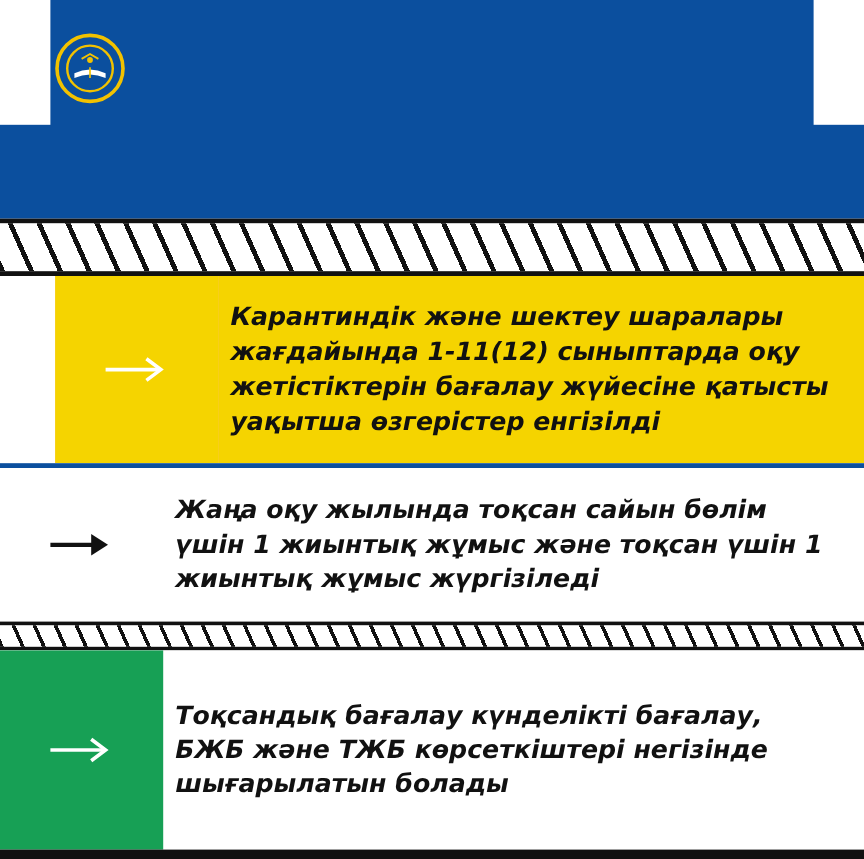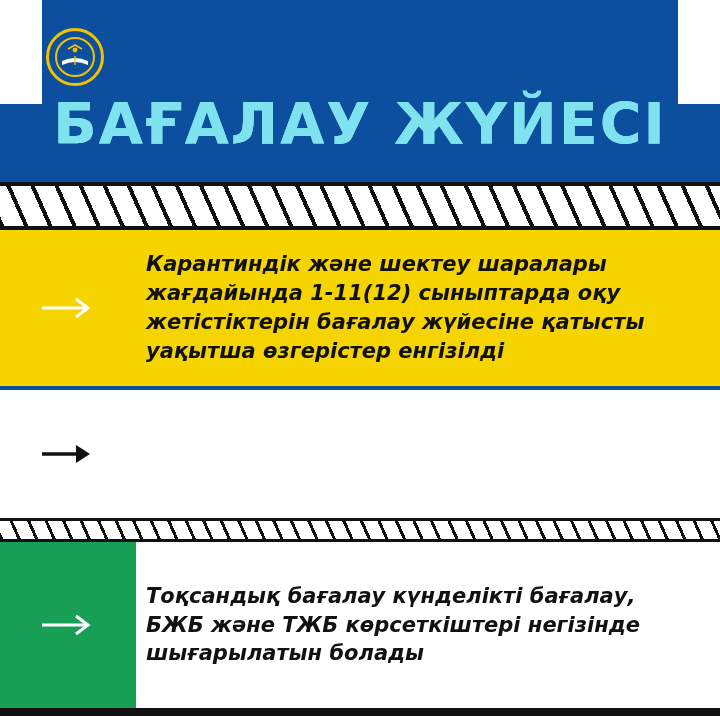--- a/index.html
+++ b/index.html
@@ -130,21 +130,21 @@
     margin: 0;
     font-size: 21px;
     line-height: 1.38;
     font-weight: bold;
     font-style: italic;
     color: #111111;
     font-family: "DejaVu Sans", sans-serif;
   }
 
   
-  .row-1 { background: #fdba74; height: 156px; }
+  .row-1 { background: #fdba74; height: 156px; margin-left: 46px; }
   .row-1 .row-icon { background: #f5d400; }
   .row-1 .row-text { background: #f5d400; }
   
   .row-2 { background: #ffffff; height: 128px; border-top: 4px solid #0b4f9e; }
   
   .row-3 { background: #ffffff; height: 166px; }
   .row-3 .row-icon { background: #17a055; }
 
   .arrow { display: block; }
 
@@ -178,21 +178,20 @@
     <div class="emblem">
       <svg width="42" height="42" viewBox="0 0 42 42" aria-hidden="true">
         <circle cx="21" cy="21" r="19" fill="#0b4f9e" stroke="#f2c200" stroke-width="2"></circle>
         <path d="M8 25 Q21 19 34 25 L34 29 Q21 23 8 29 Z" fill="#ffffff"></path>
         <path d="M21 20 L21 29" stroke="#f2c200" stroke-width="1.4"></path>
         <path d="M14 13 L21 9 L28 13" fill="none" stroke="#f2c200" stroke-width="1.6"></path>
         <circle cx="21" cy="14" r="2.4" fill="#f2c200"></circle>
       </svg>
     </div>
 
-    <div class="title">БАҒАЛАУ ЖҮЙЕСІ</div>
   </div>
 
   <div class="hatch"></div>
 
   <div class="row row-1">
     <div class="row-icon">
       <svg class="arrow" width="56" height="26" viewBox="0 0 56 26" aria-hidden="true">
         <line x1="2" y1="13" x2="46" y2="13" stroke="#ffffff" stroke-width="3"></line>
         <polyline points="36,4 48,13 36,22" fill="none" stroke="#ffffff" stroke-width="3"></polyline>
       </svg>
@@ -202,20 +201,23 @@
     </div>
   </div>
 
   <div class="row row-2">
     <div class="row-icon">
       <svg class="arrow" width="56" height="26" viewBox="0 0 56 26" aria-hidden="true">
         <line x1="2" y1="13" x2="44" y2="13" stroke="#111111" stroke-width="3.5"></line>
         <polygon points="36,4 50,13 36,22" fill="#111111"></polygon>
       </svg>
     </div>
+    <div class="row-text">
+      <p>Жаңа оқу жылында тоқсан сайын бөлім үшін 1 жиынтық жұмыс және тоқсан үшін 1 жиынтық жұмыс жүргізіледі</p>
+    </div>
   </div>
 
   <div class="hatch thin"></div>
 
   <div class="row row-3">
     <div class="row-icon">
       <svg class="arrow" width="56" height="26" viewBox="0 0 56 26" aria-hidden="true">
         <line x1="2" y1="13" x2="46" y2="13" stroke="#ffffff" stroke-width="3"></line>
         <polyline points="36,4 48,13 36,22" fill="none" stroke="#ffffff" stroke-width="3"></polyline>
       </svg>

